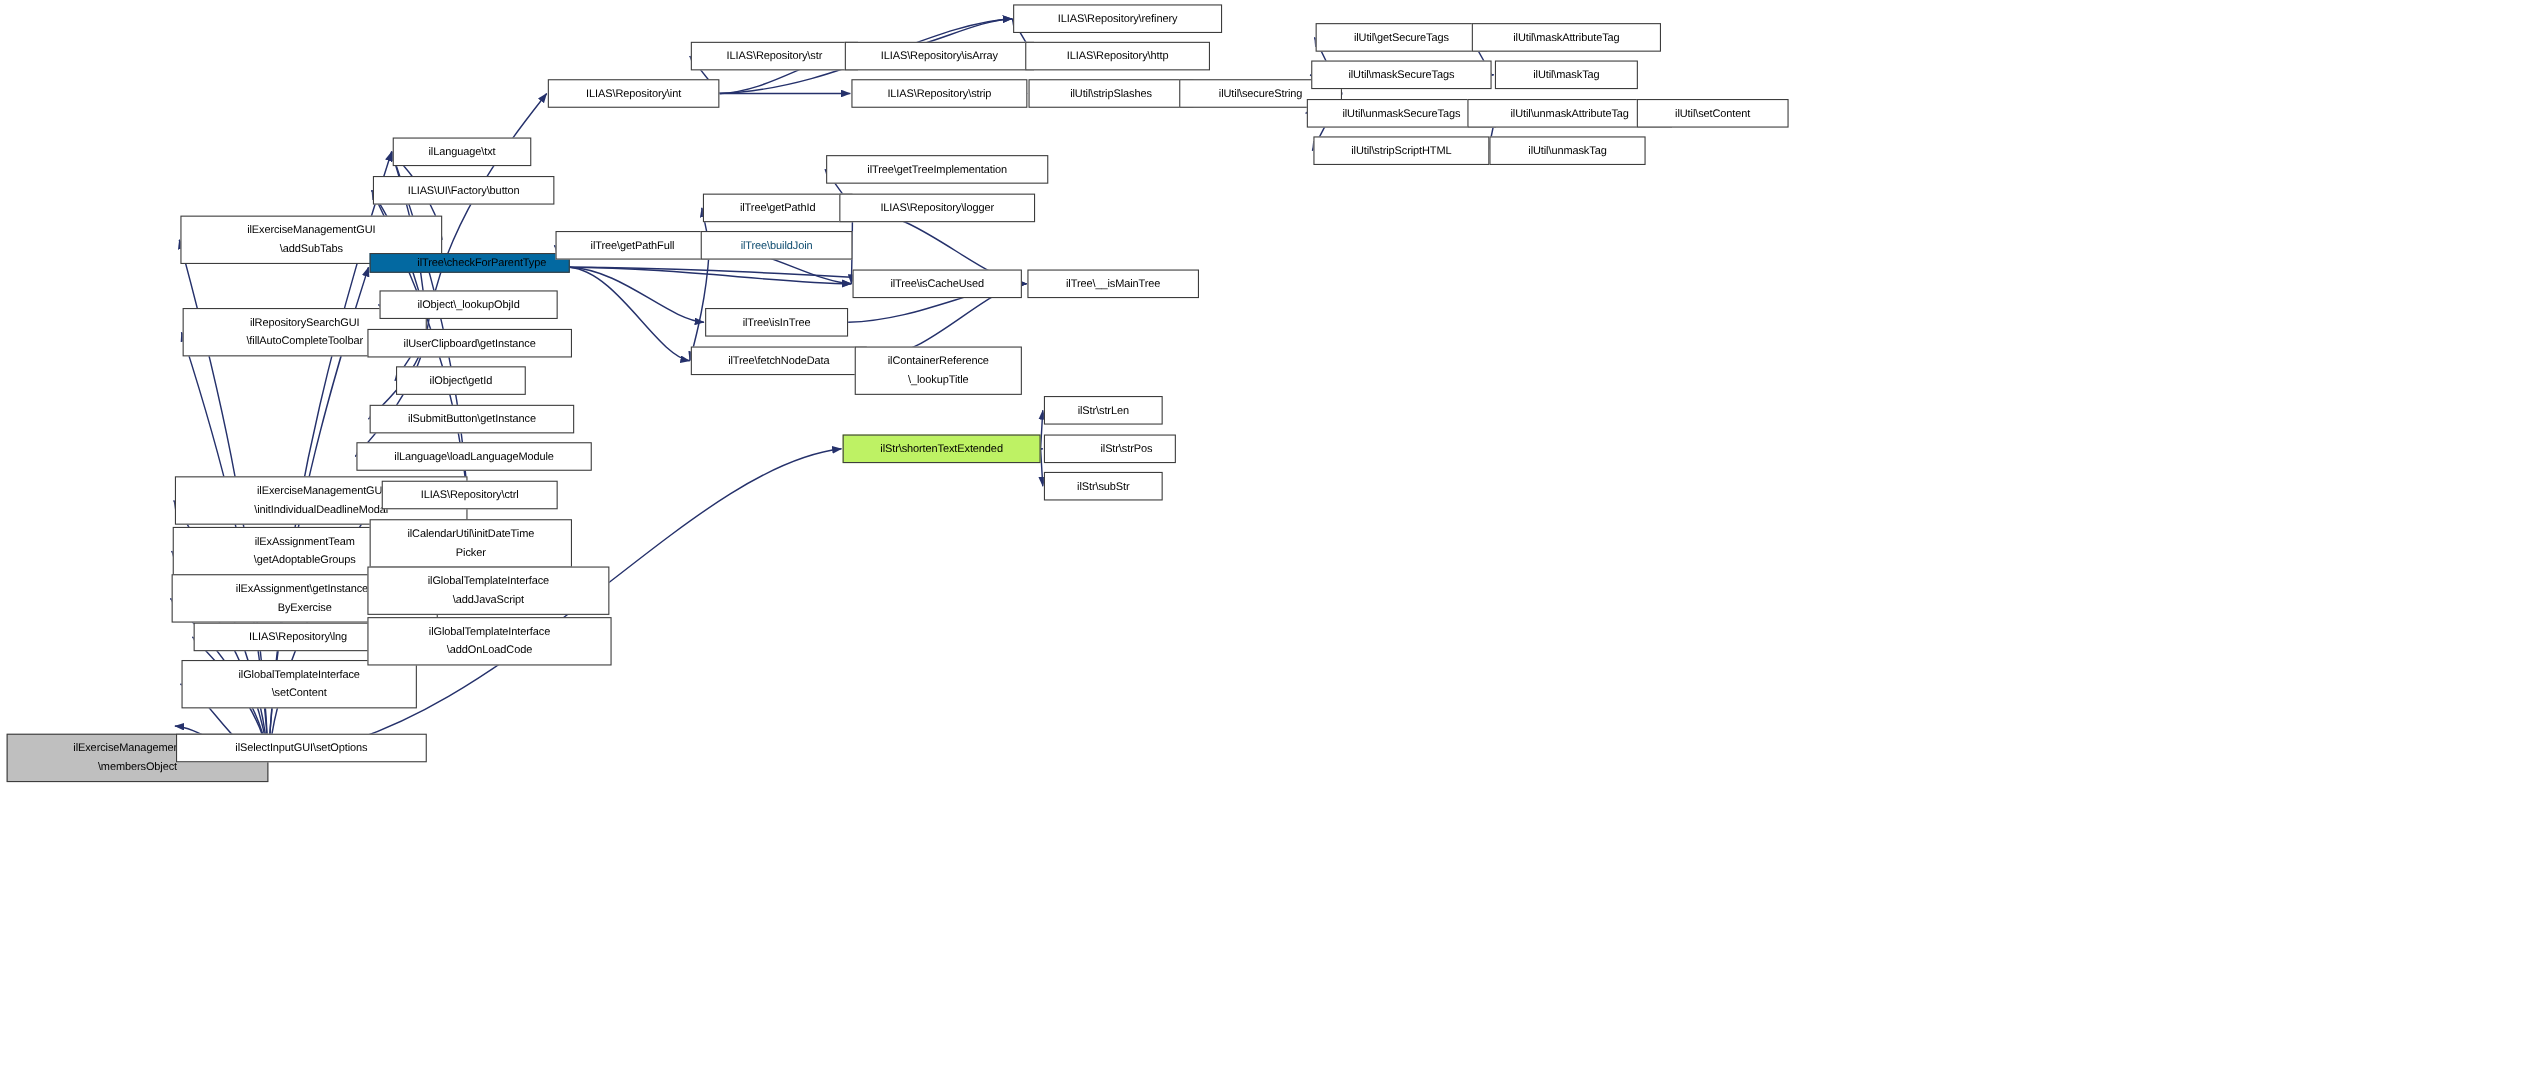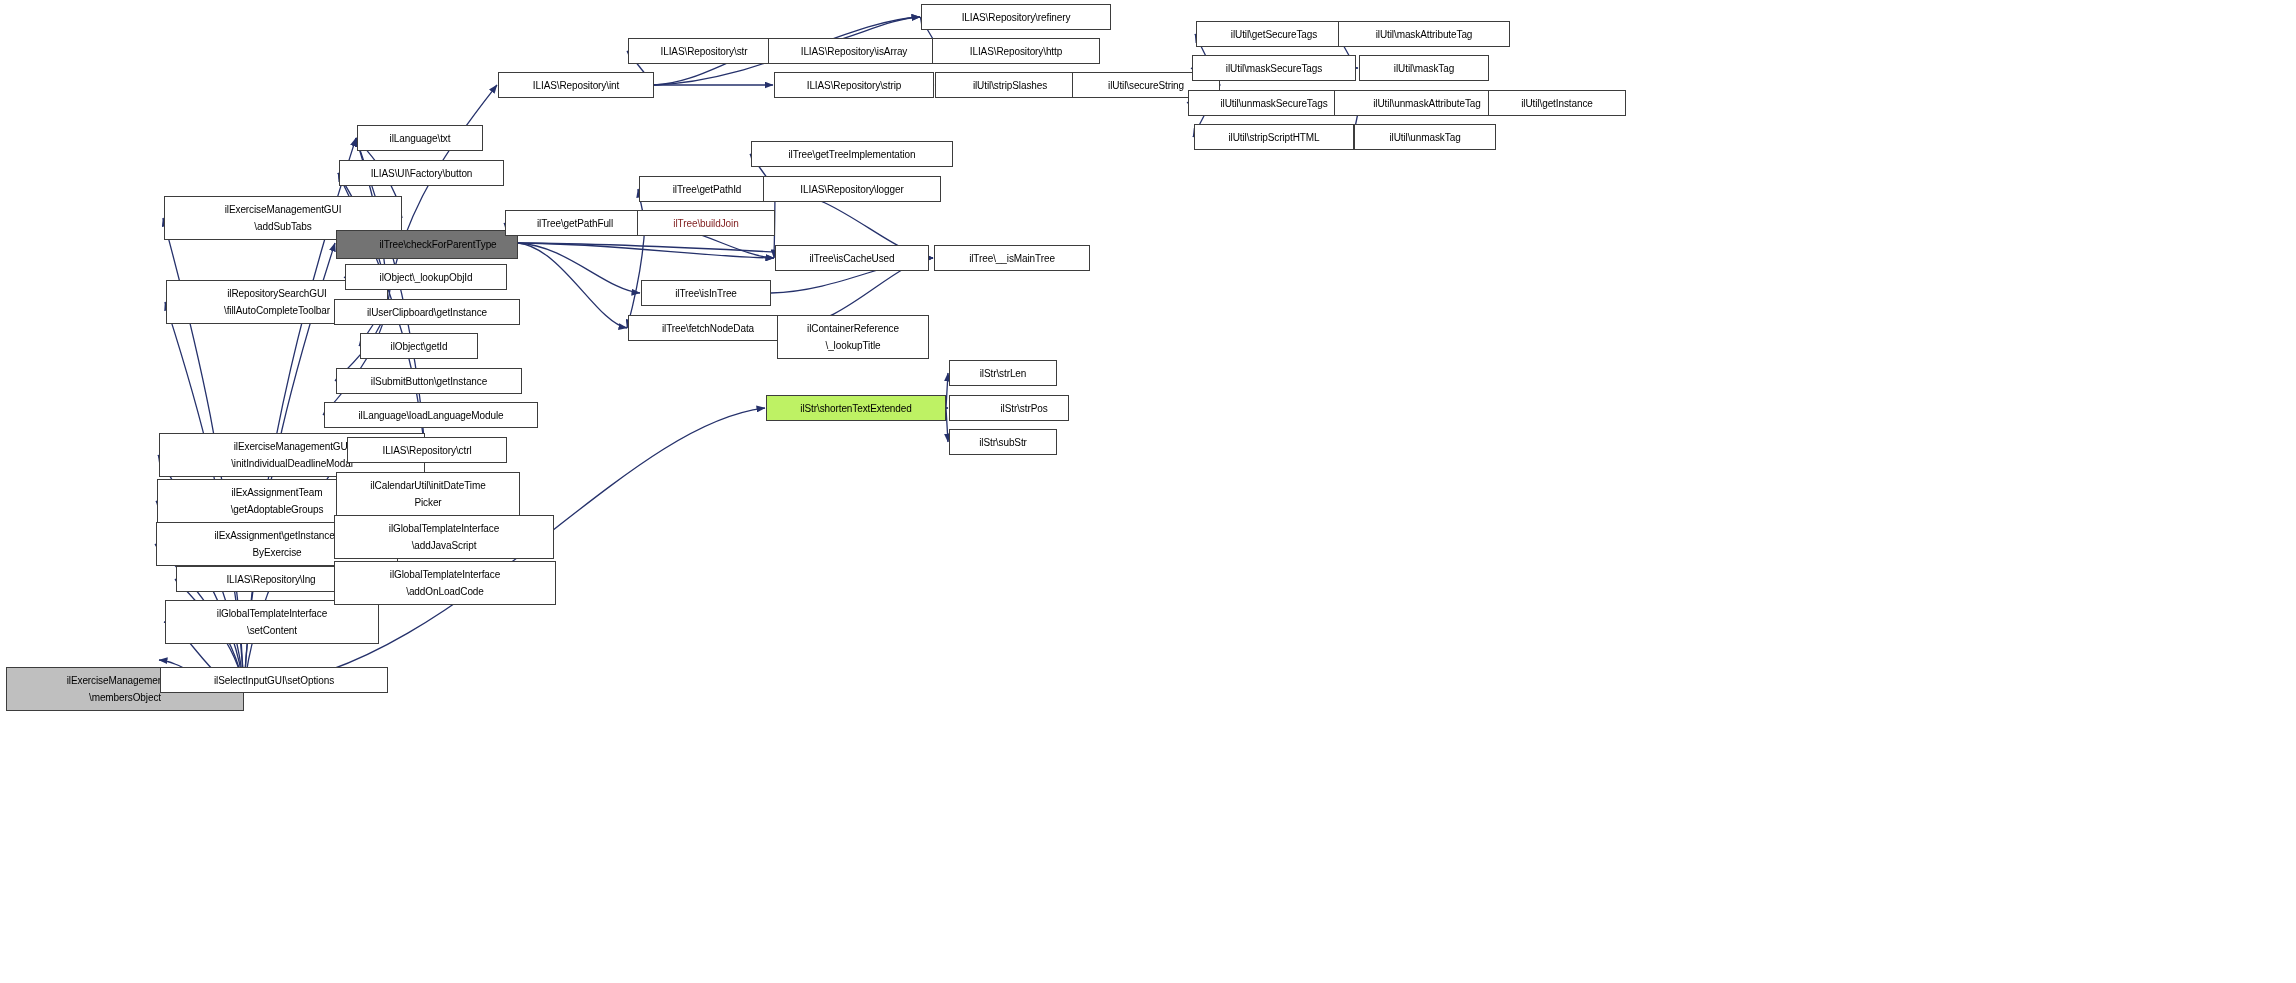--- a/index.html
+++ b/index.html
@@ -100,38 +100,38 @@
     <div class="node" style="left: 157px; top: 479px; width: 240px; height: 44px; background: rgb(255, 255, 255); border-color: rgb(61, 61, 61); color: rgb(0, 0, 0);">ilExAssignmentTeam
 \getAdoptableGroups</div>
     <div class="node" style="left: 156px; top: 522px; width: 242px; height: 44px; background: rgb(255, 255, 255); border-color: rgb(61, 61, 61); color: rgb(0, 0, 0);">ilExAssignment\getInstances
 ByExercise</div>
     <div class="node" style="left: 176px; top: 566px; width: 190px; height: 26px; background: rgb(255, 255, 255); border-color: rgb(61, 61, 61); color: rgb(0, 0, 0);">ILIAS\Repository\lng</div>
     <div class="node" style="left: 165px; top: 600px; width: 214px; height: 44px; background: rgb(255, 255, 255); border-color: rgb(61, 61, 61); color: rgb(0, 0, 0);">ilGlobalTemplateInterface
 \setContent</div>
     <div class="node" style="left: 160px; top: 667px; width: 228px; height: 26px; background: rgb(255, 255, 255); border-color: rgb(61, 61, 61); color: rgb(0, 0, 0);">ilSelectInputGUI\setOptions</div>
     <div class="node" style="left: 357px; top: 125px; width: 126px; height: 26px; background: rgb(255, 255, 255); border-color: rgb(61, 61, 61); color: rgb(0, 0, 0);">ilLanguage\txt</div>
     <div class="node" style="left: 339px; top: 160px; width: 165px; height: 26px; background: rgb(255, 255, 255); border-color: rgb(61, 61, 61); color: rgb(0, 0, 0);">ILIAS\UI\Factory\button</div>
-    <div class="node" style="left: 336px; top: 230px; width: 182px; height: 29px; background: #737373; border-color: rgb(61, 61, 61); color: rgb(0, 0, 0); padding-left: 22px;">ilTree\checkForParentType</div>
+    <div class="node" style="left: 336px; top: 230px; width: 182px; height: 18px; background: #0369a1; border-color: rgb(61, 61, 61); color: rgb(0, 0, 0); padding-left: 22px;">ilTree\checkForParentType</div>
     <div class="node" style="left: 345px; top: 264px; width: 162px; height: 26px; background: rgb(255, 255, 255); border-color: rgb(61, 61, 61); color: rgb(0, 0, 0);">ilObject\_lookupObjId</div>
     <div class="node" style="left: 334px; top: 299px; width: 186px; height: 26px; background: rgb(255, 255, 255); border-color: rgb(61, 61, 61); color: rgb(0, 0, 0);">ilUserClipboard\getInstance</div>
     <div class="node" style="left: 360px; top: 333px; width: 118px; height: 26px; background: rgb(255, 255, 255); border-color: rgb(61, 61, 61); color: rgb(0, 0, 0);">ilObject\getId</div>
     <div class="node" style="left: 336px; top: 368px; width: 186px; height: 26px; background: rgb(255, 255, 255); border-color: rgb(61, 61, 61); color: rgb(0, 0, 0);">ilSubmitButton\getInstance</div>
     <div class="node" style="left: 324px; top: 402px; width: 214px; height: 26px; background: rgb(255, 255, 255); border-color: rgb(61, 61, 61); color: rgb(0, 0, 0);">ilLanguage\loadLanguageModule</div>
     <div class="node" style="left: 347px; top: 437px; width: 160px; height: 26px; background: rgb(255, 255, 255); border-color: rgb(61, 61, 61); color: rgb(0, 0, 0);">ILIAS\Repository\ctrl</div>
     <div class="node" style="left: 336px; top: 472px; width: 184px; height: 44px; background: rgb(255, 255, 255); border-color: rgb(61, 61, 61); color: rgb(0, 0, 0);">ilCalendarUtil\initDateTime
 Picker</div>
     <div class="node" style="left: 334px; top: 515px; width: 220px; height: 44px; background: rgb(255, 255, 255); border-color: rgb(61, 61, 61); color: rgb(0, 0, 0);">ilGlobalTemplateInterface
 \addJavaScript</div>
     <div class="node" style="left: 334px; top: 561px; width: 222px; height: 44px; background: rgb(255, 255, 255); border-color: rgb(61, 61, 61); color: rgb(0, 0, 0);">ilGlobalTemplateInterface
 \addOnLoadCode</div>
     <div class="node" style="left: 498px; top: 72px; width: 156px; height: 26px; background: rgb(255, 255, 255); border-color: rgb(61, 61, 61); color: rgb(0, 0, 0);">ILIAS\Repository\int</div>
     <div class="node" style="left: 505px; top: 210px; width: 140px; height: 26px; background: rgb(255, 255, 255); border-color: rgb(61, 61, 61); color: rgb(0, 0, 0);">ilTree\getPathFull</div>
     <div class="node" style="left: 628px; top: 38px; width: 152px; height: 26px; background: rgb(255, 255, 255); border-color: rgb(61, 61, 61); color: rgb(0, 0, 0);">ILIAS\Repository\str</div>
     <div class="node" style="left: 639px; top: 176px; width: 136px; height: 26px; background: rgb(255, 255, 255); border-color: rgb(61, 61, 61); color: rgb(0, 0, 0);">ilTree\getPathId</div>
-    <div class="node" style="left: 637px; top: 210px; width: 138px; height: 26px; background: rgb(255, 255, 255); border-color: rgb(61, 61, 61); color: #7f1d1d;">ilTree\buildJoin</div>
+    <div class="node" style="left: 637px; top: 210px; width: 138px; height: 26px; background: rgb(255, 255, 255); border-color: rgb(61, 61, 61); color: #0c4a6e;">ilTree\buildJoin</div>
     <div class="node" style="left: 641px; top: 280px; width: 130px; height: 26px; background: rgb(255, 255, 255); border-color: rgb(61, 61, 61); color: rgb(0, 0, 0);">ilTree\isInTree</div>
     <div class="node" style="left: 628px; top: 315px; width: 160px; height: 26px; background: rgb(255, 255, 255); border-color: rgb(61, 61, 61); color: rgb(0, 0, 0);">ilTree\fetchNodeData</div>
     <div class="node" style="left: 751px; top: 141px; width: 202px; height: 26px; background: rgb(255, 255, 255); border-color: rgb(61, 61, 61); color: rgb(0, 0, 0);">ilTree\getTreeImplementation</div>
     <div class="node" style="left: 763px; top: 176px; width: 178px; height: 26px; background: rgb(255, 255, 255); border-color: rgb(61, 61, 61); color: rgb(0, 0, 0);">ILIAS\Repository\logger</div>
     <div class="node" style="left: 775px; top: 245px; width: 154px; height: 26px; background: rgb(255, 255, 255); border-color: rgb(61, 61, 61); color: rgb(0, 0, 0);">ilTree\isCacheUsed</div>
     <div class="node" style="left: 777px; top: 315px; width: 152px; height: 44px; background: rgb(255, 255, 255); border-color: rgb(61, 61, 61); color: rgb(0, 0, 0);">ilContainerReference
 \_lookupTitle</div>
     <div class="node" style="left: 766px; top: 395px; width: 180px; height: 26px; background: #bef264; border-color: rgb(61, 61, 61); color: rgb(0, 0, 0);">ilStr\shortenTextExtended</div>
     <div class="node" style="left: 768px; top: 38px; width: 172px; height: 26px; background: rgb(255, 255, 255); border-color: rgb(61, 61, 61); color: rgb(0, 0, 0);">ILIAS\Repository\isArray</div>
     <div class="node" style="left: 774px; top: 72px; width: 160px; height: 26px; background: rgb(255, 255, 255); border-color: rgb(61, 61, 61); color: rgb(0, 0, 0);">ILIAS\Repository\strip</div>
@@ -144,14 +144,14 @@
     <div class="node" style="left: 921px; top: 4px; width: 190px; height: 26px; background: rgb(255, 255, 255); border-color: rgb(61, 61, 61); color: rgb(0, 0, 0);">ILIAS\Repository\refinery</div>
     <div class="node" style="left: 1072px; top: 72px; width: 148px; height: 26px; background: rgb(255, 255, 255); border-color: rgb(61, 61, 61); color: rgb(0, 0, 0);">ilUtil\secureString</div>
     <div class="node" style="left: 1196px; top: 21px; width: 156px; height: 26px; background: rgb(255, 255, 255); border-color: rgb(61, 61, 61); color: rgb(0, 0, 0);">ilUtil\getSecureTags</div>
     <div class="node" style="left: 1192px; top: 55px; width: 164px; height: 26px; background: rgb(255, 255, 255); border-color: rgb(61, 61, 61); color: rgb(0, 0, 0);">ilUtil\maskSecureTags</div>
     <div class="node" style="left: 1188px; top: 90px; width: 172px; height: 26px; background: rgb(255, 255, 255); border-color: rgb(61, 61, 61); color: rgb(0, 0, 0);">ilUtil\unmaskSecureTags</div>
     <div class="node" style="left: 1194px; top: 124px; width: 160px; height: 26px; background: rgb(255, 255, 255); border-color: rgb(61, 61, 61); color: rgb(0, 0, 0);">ilUtil\stripScriptHTML</div>
     <div class="node" style="left: 1338px; top: 21px; width: 172px; height: 26px; background: rgb(255, 255, 255); border-color: rgb(61, 61, 61); color: rgb(0, 0, 0);">ilUtil\maskAttributeTag</div>
     <div class="node" style="left: 1359px; top: 55px; width: 130px; height: 26px; background: rgb(255, 255, 255); border-color: rgb(61, 61, 61); color: rgb(0, 0, 0);">ilUtil\maskTag</div>
     <div class="node" style="left: 1334px; top: 90px; width: 186px; height: 26px; background: rgb(255, 255, 255); border-color: rgb(61, 61, 61); color: rgb(0, 0, 0);">ilUtil\unmaskAttributeTag</div>
     <div class="node" style="left: 1354px; top: 124px; width: 142px; height: 26px; background: rgb(255, 255, 255); border-color: rgb(61, 61, 61); color: rgb(0, 0, 0);">ilUtil\unmaskTag</div>
-    <div class="node" style="left: 1488px; top: 90px; width: 138px; height: 26px; background: rgb(255, 255, 255); border-color: rgb(61, 61, 61); color: rgb(0, 0, 0);">ilUtil\getInstance</div>
+    <div class="node" style="left: 1488px; top: 90px; width: 138px; height: 26px; background: rgb(255, 255, 255); border-color: rgb(61, 61, 61); color: rgb(0, 0, 0);">ilUtil\setContent</div>
   </div>
 
 </body></html>

